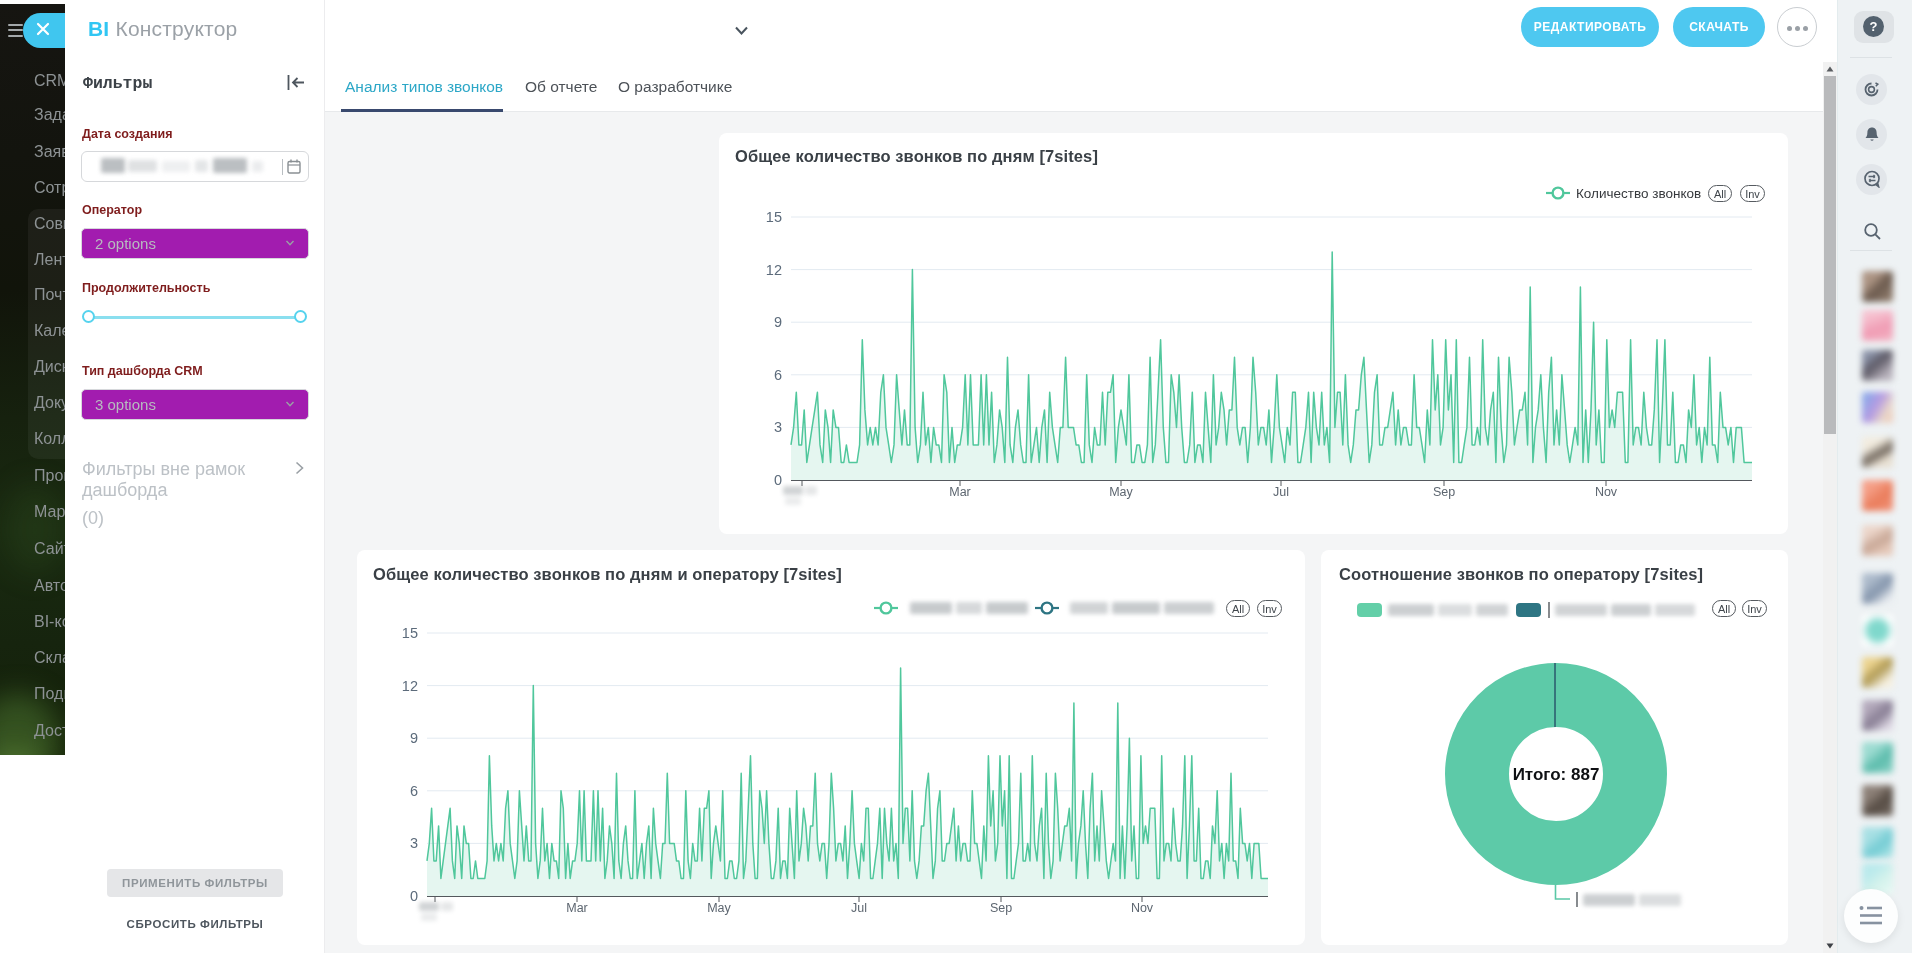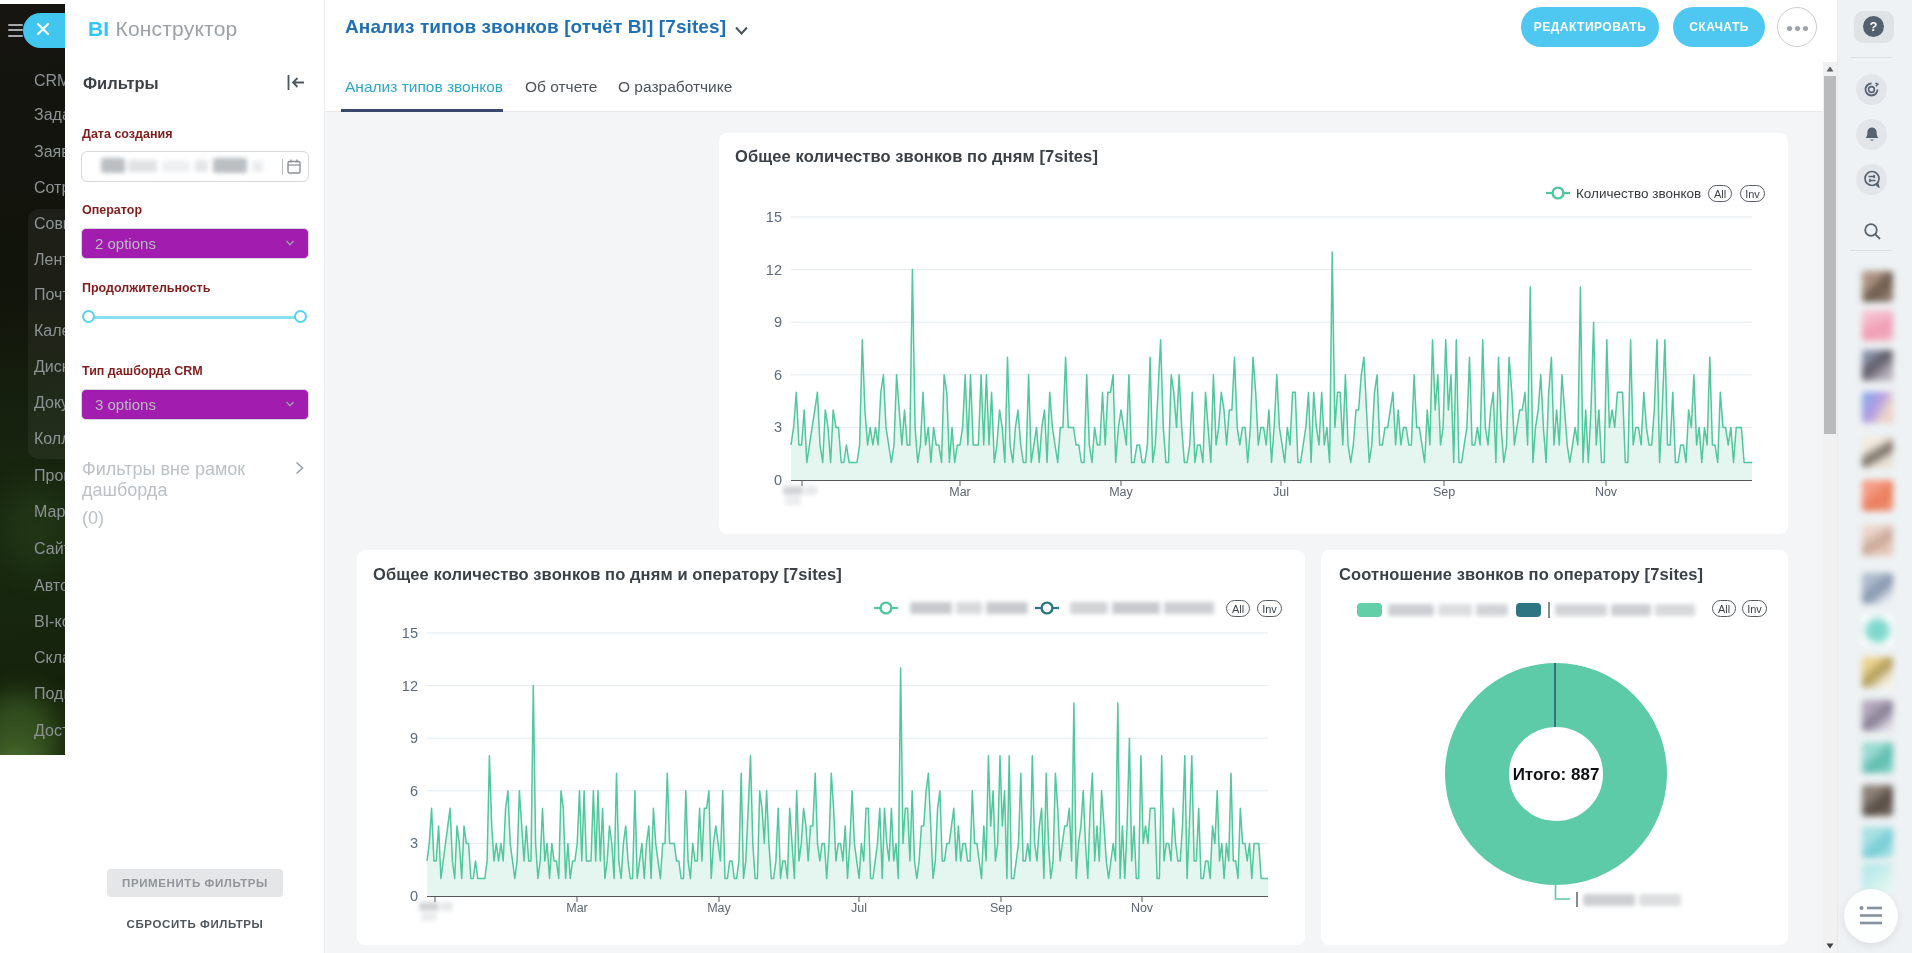--- a/index.html
+++ b/index.html
@@ -13,21 +13,21 @@
 #dsb .divider{position:absolute;left:30px;width:40px;height:1px;background:rgba(255,255,255,0.25);}
 #burger{position:absolute;left:8px;top:20px;width:15px;height:13px;}
 #burger div{height:2.2px;background:#a3a8aa;margin-bottom:3.1px;border-radius:1px;}
 #xbtn{position:absolute;left:23px;top:13px;width:60px;height:35px;border-radius:17.5px;background:#40c6ef;}
 #xbtn svg{position:absolute;left:13px;top:9px;}
 
 #panel{left:65px;top:0;width:260px;height:953px;background:#fff;border-right:1px solid #ececee;}
 #logo{position:absolute;left:23px;top:17px;font-size:21px;letter-spacing:0.2px;}
 #logo b{color:#31c6f3;font-weight:700;}
 #logo span{color:#9ba1a7;font-weight:400;}
-#fhead{position:absolute;left:18px;top:74px;font-size:16.5px;font-weight:700;color:#3c4248;}
+#fhead{position:absolute;left:18px;top:74px;font-size:16.5px;font-weight:700;color:#3c4248;font-family:Liberation Mono, monospace;}
 .flabel{position:absolute;left:17px;font-size:12.5px;font-weight:700;color:#7f1d1d;}
 .finput{position:absolute;left:16px;width:228px;height:31px;border:1px solid #d6d8db;border-radius:6px;background:#fff;}
 .fsel{position:absolute;left:16px;width:228px;height:31px;border:1px solid #d6d8db;border-radius:5px;background:#a21caf;
  font-size:15px;color:#b7bbbf;line-height:29px;padding-left:13px;}
 .chev{position:absolute;width:10px;height:10px;}
 .blur{position:absolute;filter:blur(2px);border-radius:2px;}
 #slider{position:absolute;left:17px;top:310px;width:225px;height:14px;}
 #slider .track{position:absolute;left:6px;right:6px;top:5.5px;height:3px;background:#8adfef;border-radius:2px;}
 #slider .h{position:absolute;top:0;width:13px;height:13px;border-radius:50%;background:#fff;border:2px solid #56d3ee;}
 #outer{position:absolute;left:17px;top:459px;font-size:18px;color:#bcc1c6;}
@@ -144,21 +144,20 @@
       </svg>
       <div id="outer">Фильтры вне рамок дашборда<br><span style="display:inline-block;margin-top:7px;">(0)</span></div>
       <svg class="abs" style="left:230px;top:461px;" width="9" height="14" viewBox="0 0 9 14">
         <path d="M1.5 1.5 L7.5 7 L1.5 12.5" fill="none" stroke="#9aa0a5" stroke-width="1.6"></path>
       </svg>
       <div id="applybtn">ПРИМЕНИТЬ ФИЛЬТРЫ</div>
       <div id="resetbtn">СБРОСИТЬ ФИЛЬТРЫ</div>
     </div>
 <div id="main" class="abs">
       <div id="header">
-        <div id="title">Анализ типов звонков [отчёт BI] [7sites]</div>
         <svg class="abs" style="left:409px;top:25px;" width="15" height="11" viewBox="0 0 15 11">
           <path d="M2 2.5 L7.5 8.5 L13 2.5" fill="none" stroke="#49545e" stroke-width="2"></path>
         </svg>
         <div class="tab" style="left:20px;color:#2ca7c7;">Анализ типов звонков</div>
         <div class="tab" style="left:200px;">Об отчете</div>
         <div class="tab" style="left:293px;">О разработчике</div>
         <div id="tabline"></div>
         <div class="pillbtn" style="left:1196px;width:138px;">РЕДАКТИРОВАТЬ</div>
         <div class="pillbtn" style="left:1348px;width:92px;">СКАЧАТЬ</div>
         <div id="dots">

